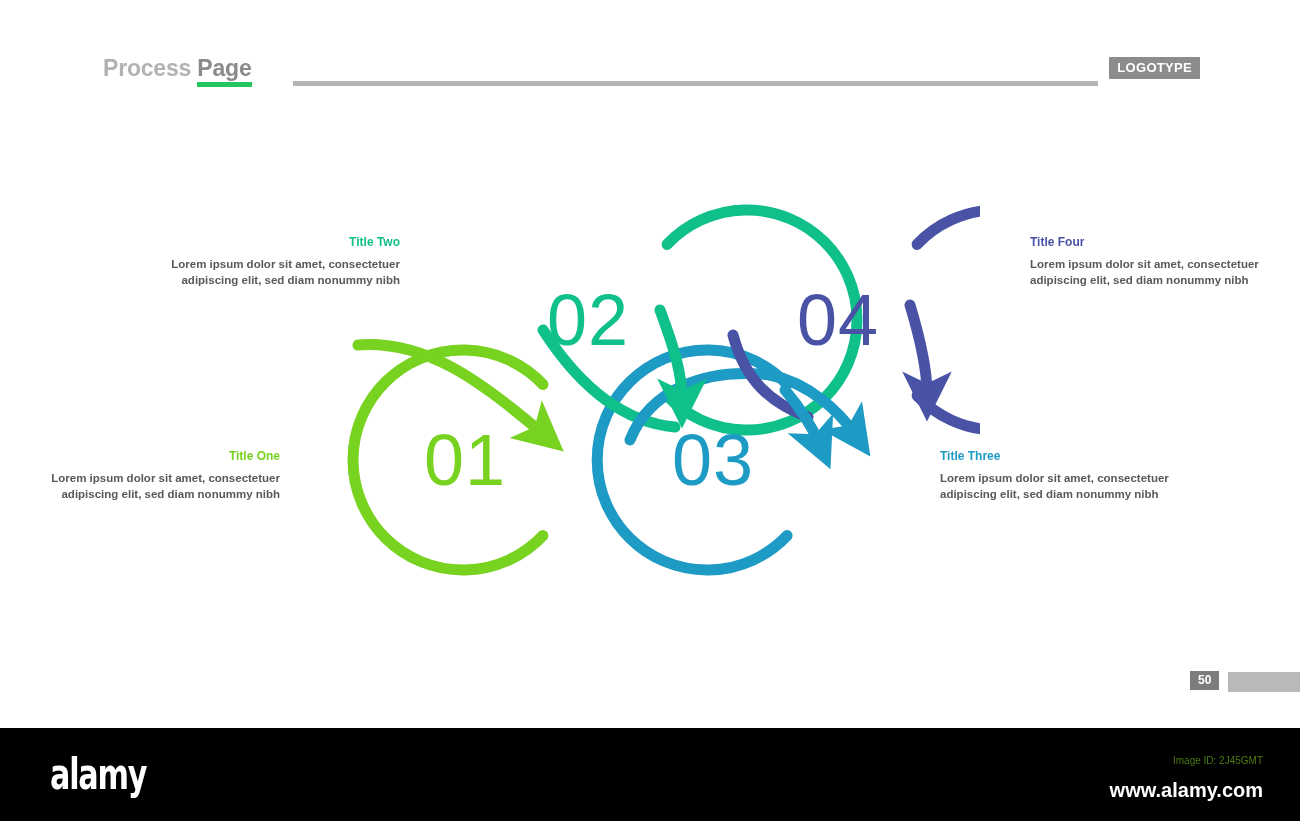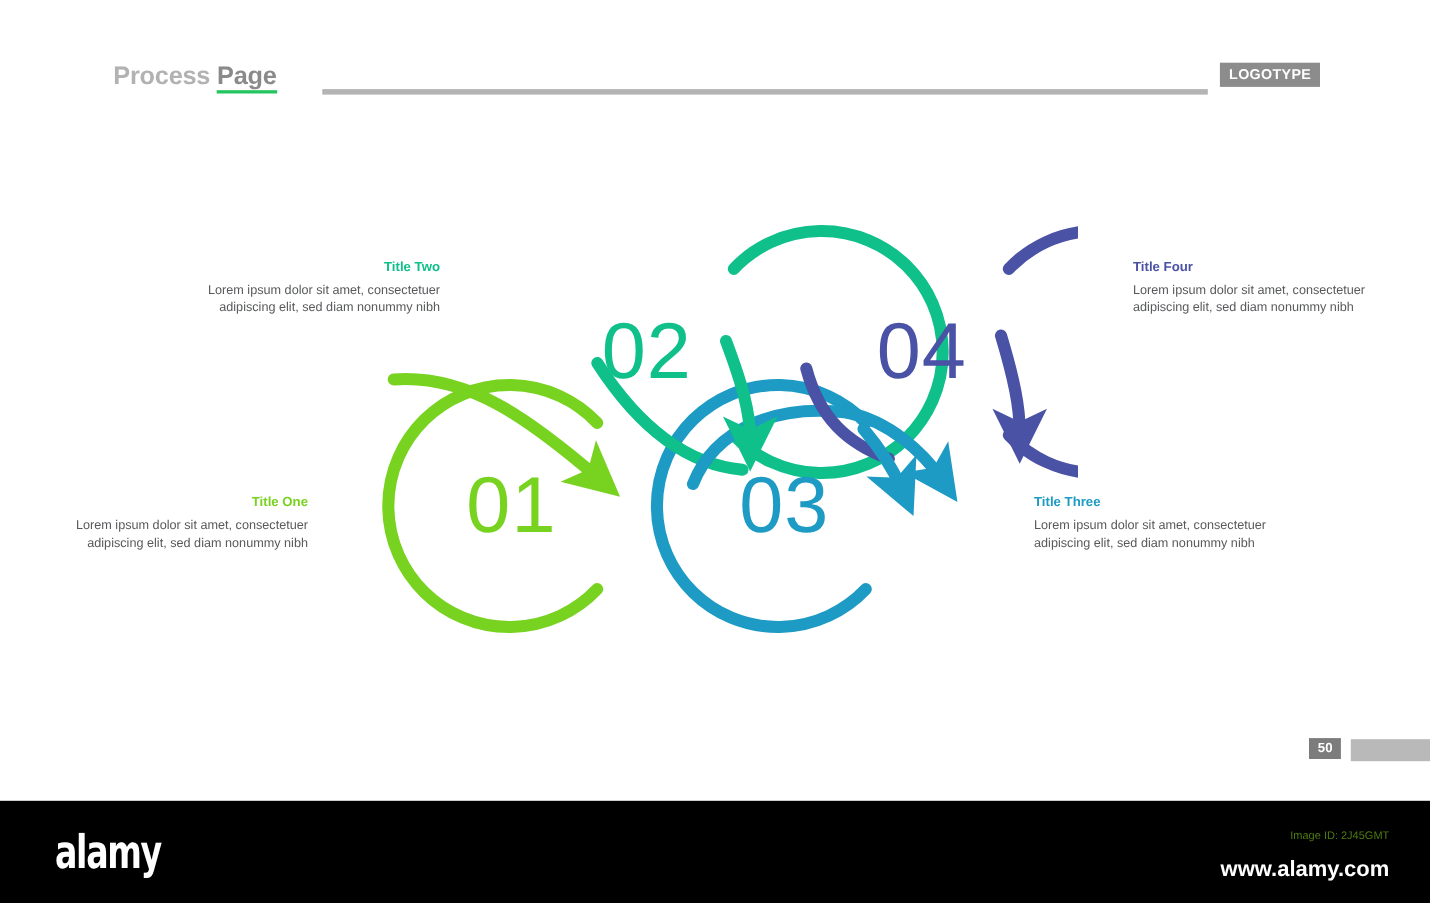--- a/index.html
+++ b/index.html
@@ -15,21 +15,21 @@
   }
 
   
   .header{position:absolute;left:103px;top:55px;width:1097px;height:36px;}
   .hdr-title{
     position:absolute;left:0;top:0;
     font-size:23px;font-weight:bold;color:#9d9d9d;letter-spacing:-0.2px;
     white-space:nowrap;
   }
   .hdr-title .w1{color:#b2b2b2;text-align:right;}
-  .hdr-title .w2{color:#8a8a8a;border-bottom:3px solid #22c55e;padding-bottom:1px;}
+  .hdr-title .w2{color:#8a8a8a;border-bottom:5px solid #22c55e;padding-bottom:1px;}
   .hdr-rule{
     position:absolute;left:190px;top:26px;width:805px;height:5px;
     background:#b4b4b4;
   }
   .logotype{
     position:absolute;right:0;top:2px;
     background:#8c8c8c;color:#ffffff;
     font-size:13px;font-weight:bold;letter-spacing:0.3px;
     padding:4px 8px 5px 8px;line-height:1;
   }
@@ -37,21 +37,21 @@
   
   .diagram{position:absolute;left:330px;top:195px;width:650px;height:390px;}
   .diagram svg{display:block;}
 
   
   .block{position:absolute;width:240px;}
   .block .b-title{
     font-size:12px;font-weight:bold;margin:0 0 8px 0;line-height:1.1;
   }
   .block .b-body{
-    font-size:11.5px;color:#58595b;line-height:1.35;font-weight:400;
+    font-size:11.5px;color:#58595b;line-height:1.35;font-weight:700;
   }
   .align-right{text-align:right;}
   .align-left{text-align:left;}
 
   #blk-one  {left:40px; top:450px;}
   #blk-two  {left:160px;top:236px;}
   #blk-three{left:940px;top:450px;}
   #blk-four {left:1030px;top:236px;}
 
   

